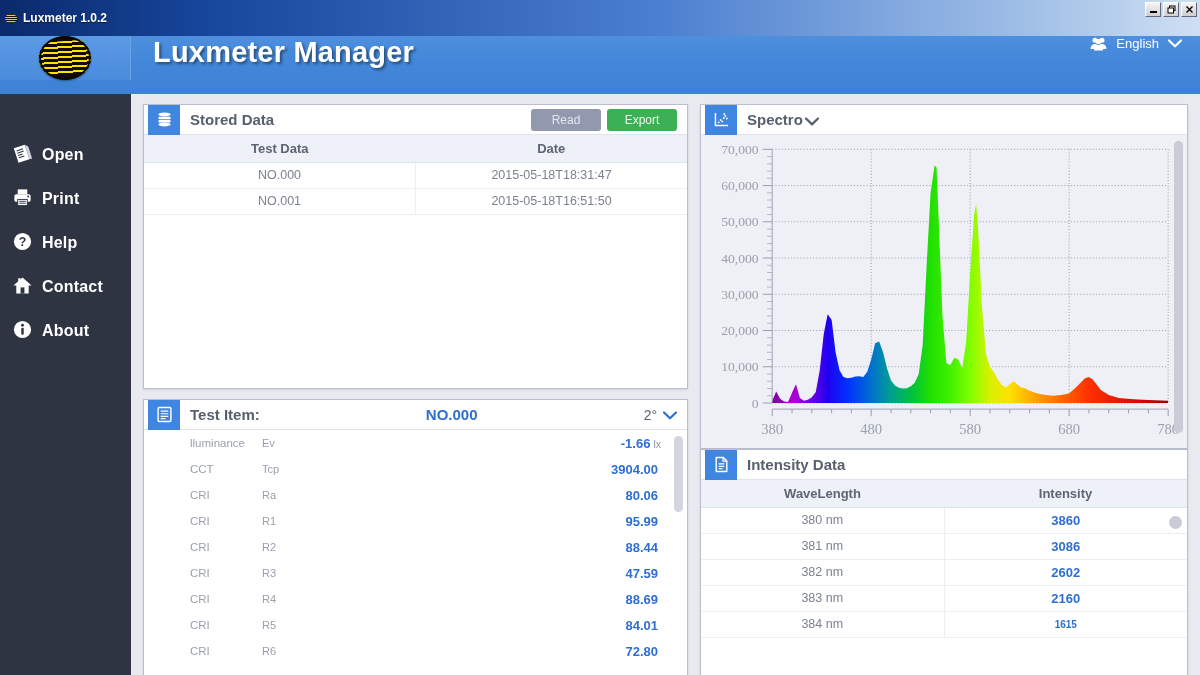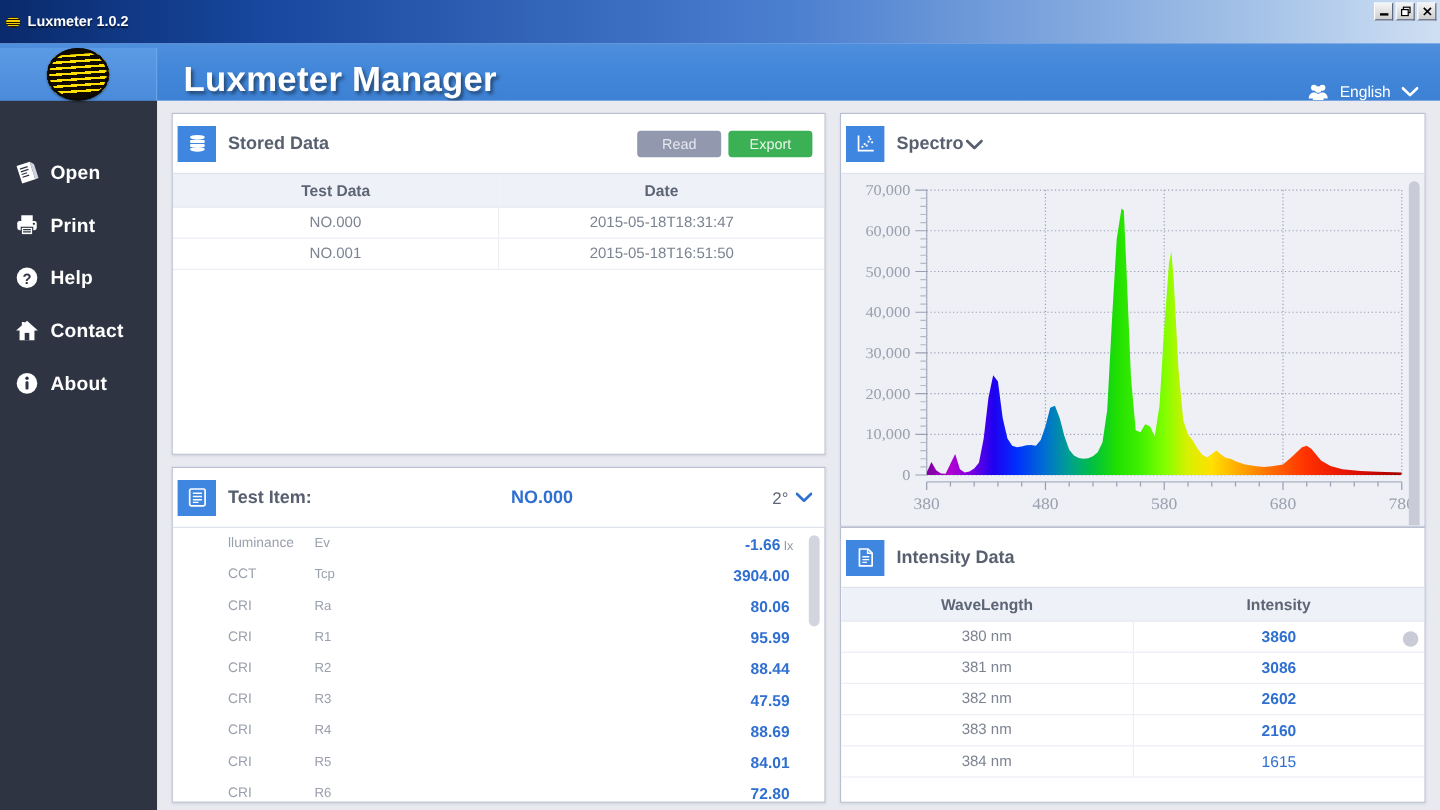--- a/index.html
+++ b/index.html
@@ -46,22 +46,22 @@
     border: 1px solid #62687a;
     border-top-color: #ffffff; border-left-color: #ffffff;
     display: flex; align-items: center; justify-content: center;
     font-size: 9px; color: #000; line-height: 1;
     font-family: "Liberation Sans", sans-serif;
   }
   .win-btn svg { display:block; }
 
   
   .appheader {
-    height: 48px;
-    display: flex; align-items: flex-end;
+    height: 58px;
+    display: flex; align-items: flex-start;
     background: linear-gradient(to bottom, #4f8fdd 0%, #4287d9 45%, #3d81d4 100%);
   }
   .logo-box {
     width: 131px; flex: none;
     background: linear-gradient(to bottom, #5b9ae4 0%, #4a8bdb 100%);
     display: flex; align-items: center; justify-content: center;
     border-right: 1px solid #6ba3e6;
   }
   .logo-disc {
     width: 52px; height: 44px; border-radius: 50%;
@@ -124,21 +124,21 @@
   .col-right { flex: 1; display: flex; flex-direction: column; gap: 0; }
 
   .panel {
     background: #ffffff;
     border: 1px solid #b9bed0;
     box-shadow: 0 1px 2px rgba(40,50,80,.12);
     display: flex; flex-direction: column;
     overflow: hidden;
   }
   .panel-head {
-    height: 50px; flex: none;
+    height: 30px; flex: none;
     display: flex; align-items: center;
     background: #ffffff;
     border-bottom: 1px solid #dfe3ec;
     padding-right: 10px;
   }
   .panel-ico {
     width: 32px; height: 30px; flex: none;
     background: #3f86e0;
     display: flex; align-items: center; justify-content: center;
     margin-left: 4px; margin-right: 10px;
@@ -626,21 +626,21 @@
               <tr>
                 <td>382 nm</td>
                 <td class="cell-div" style="color:#2f6fd0;font-weight:bold;font-size:13px;">2602</td>
               </tr>
               <tr>
                 <td>383 nm</td>
                 <td class="cell-div" style="color:#2f6fd0;font-weight:bold;font-size:13px;">2160</td>
               </tr>
               <tr>
                 <td>384 nm</td>
-                <td class="cell-div" style="color:#2f6fd0;font-weight:normal;font-size:13px;">1615</td>
+                <td class="cell-div" style="color:#2f6fd0;font-weight:bold;font-size:10px;">1615</td>
               </tr>
             </tbody>
           </table>
           <div class="scroll-dot"></div>
         </div>
       </div>
     </div>
   </div>
 </div>
 

